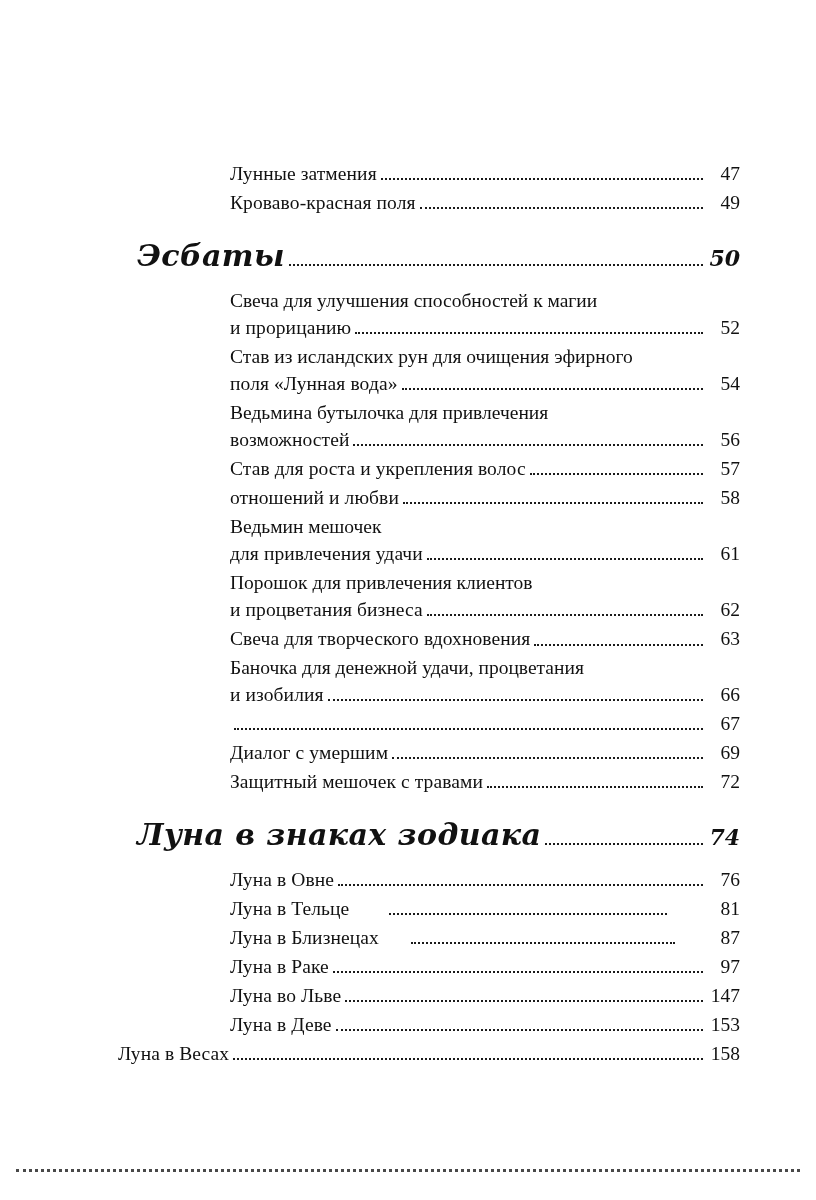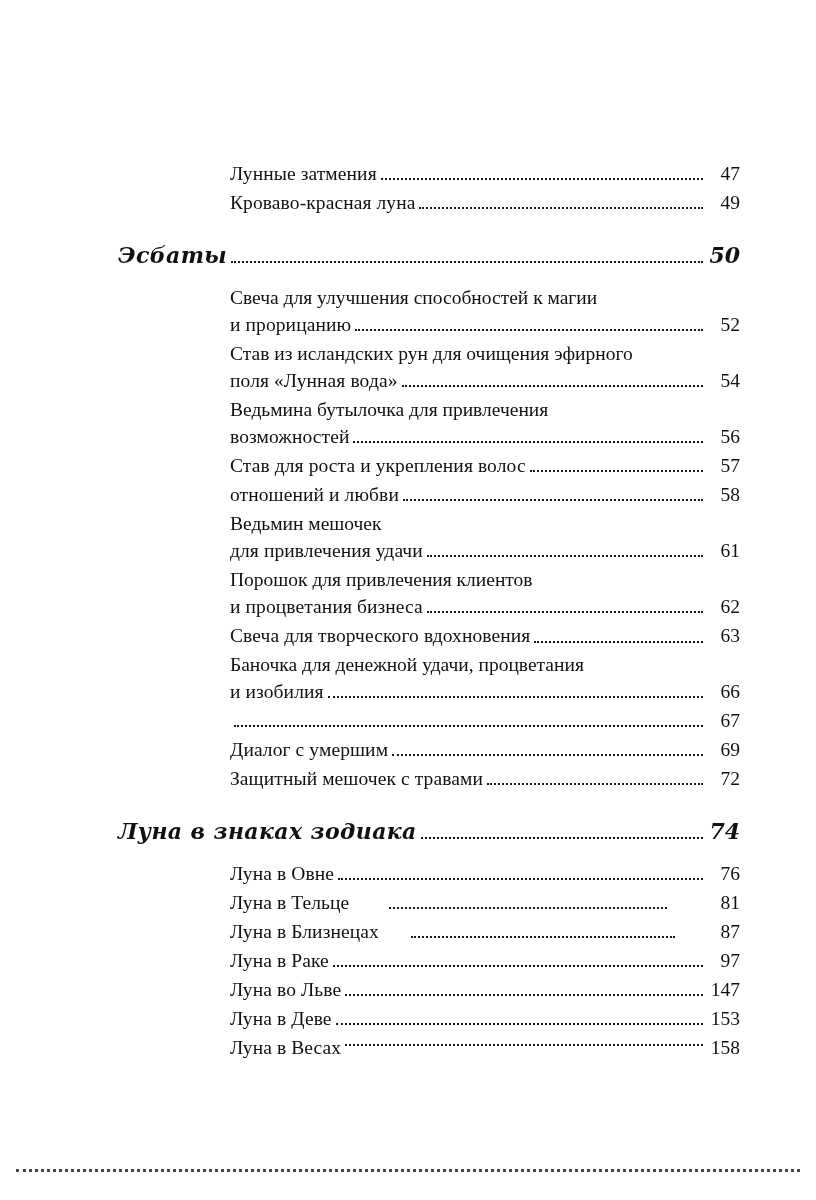--- a/index.html
+++ b/index.html
@@ -87,22 +87,23 @@
 
   
   .entry.section {
     margin-top: 26px;
     margin-bottom: 14px;
   }
   .entry.section .title {
     font-family: "DejaVu Serif", serif;
     font-weight: bold;
     font-style: italic;
-    font-size: 22px;
+    font-size: 30px;
     letter-spacing: 0.4px;
+    margin-left: 19px;
   }
   .entry.section .page-num {
     font-family: "DejaVu Serif", serif;
     font-weight: bold;
     font-style: italic;
     font-size: 22px;
   }
   .entry.section .leader {
     border-bottom: 2px dotted #1a1a1a;
     margin-bottom: 7px;
@@ -123,21 +124,21 @@
 <body>
 
 <div class="page">
   <div class="toc" id="toc-root">
       <div class="entry sub" style="margin-left: 112px;">
         <span class="title">Лунные затмения</span>
         <span class="leader"></span>
         <span class="page-num">47</span>
       </div>
       <div class="entry sub" style="margin-left: 112px;">
-        <span class="title">Кроваво-красная луна</span>
+        <span class="title">Кроваво-красная поля</span>
         <span class="leader"></span>
         <span class="page-num">49</span>
       </div>
       <div class="entry section">
         <span class="title">Эсбаты</span>
         <span class="leader"></span>
         <span class="page-num">50</span>
       </div>
       <div class="entry sub multiline" style="margin-left: 112px;">
         <span class="line1">Свеча для улучшения способностей к магии</span>
@@ -246,20 +247,20 @@
       <div class="entry sub" style="margin-left: 112px;">
         <span class="title">Луна во Льве</span>
         <span class="leader"></span>
         <span class="page-num">147</span>
       </div>
       <div class="entry sub" style="margin-left: 112px;">
         <span class="title">Луна в Деве</span>
         <span class="leader"></span>
         <span class="page-num">153</span>
       </div>
-      <div class="entry sub" style="margin-left: 112px; align-items: center;">
+      <div class="entry sub" style="">
         <span class="title">Луна в Весах</span>
         <span class="leader"></span>
         <span class="page-num">158</span>
       </div>
     </div>
   <div class="bottom-rule"></div>
 </div>
 
 </body></html>

